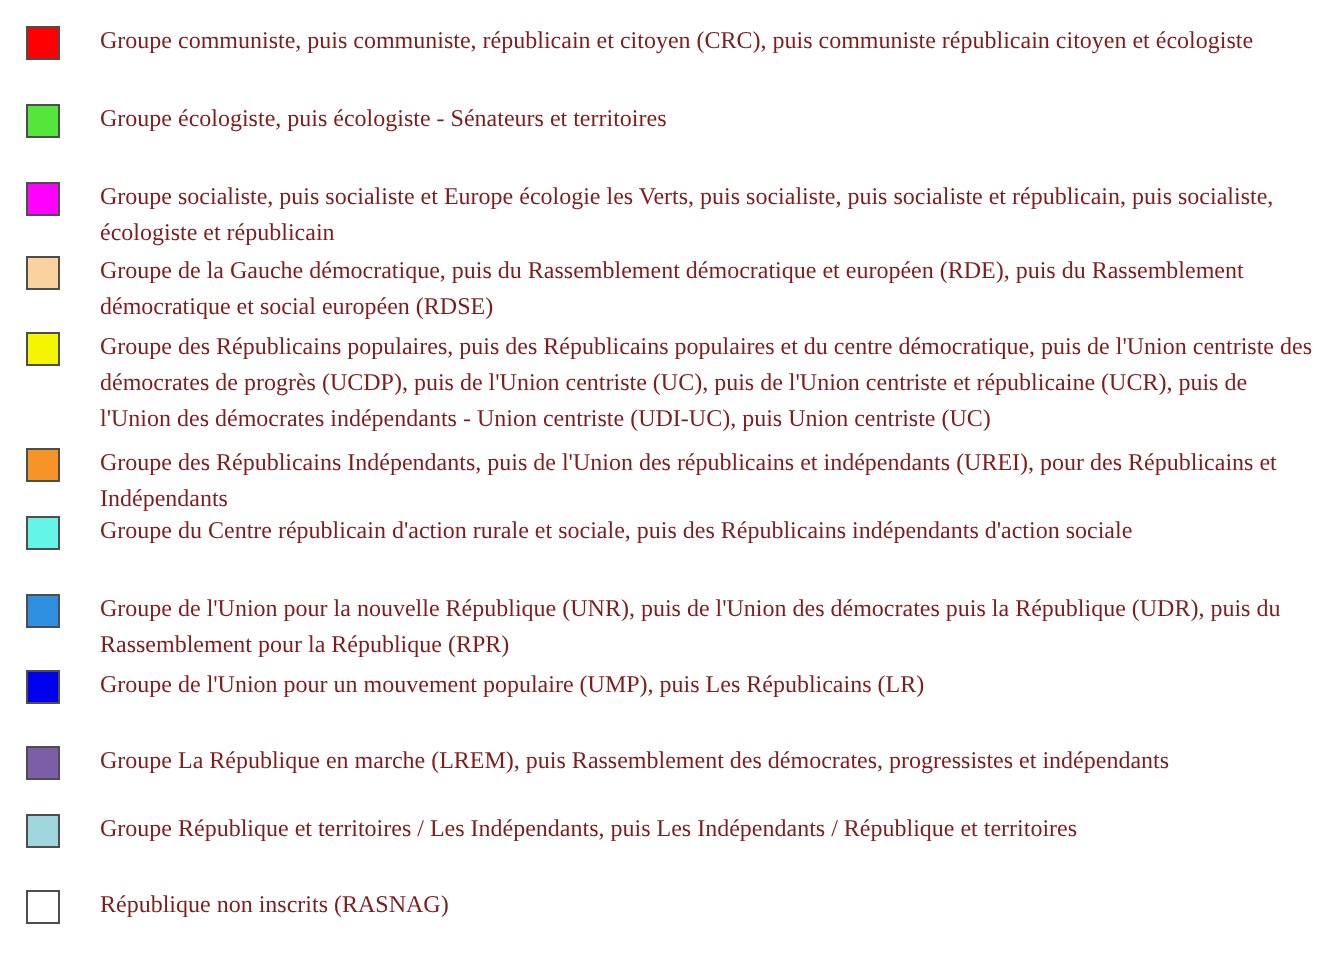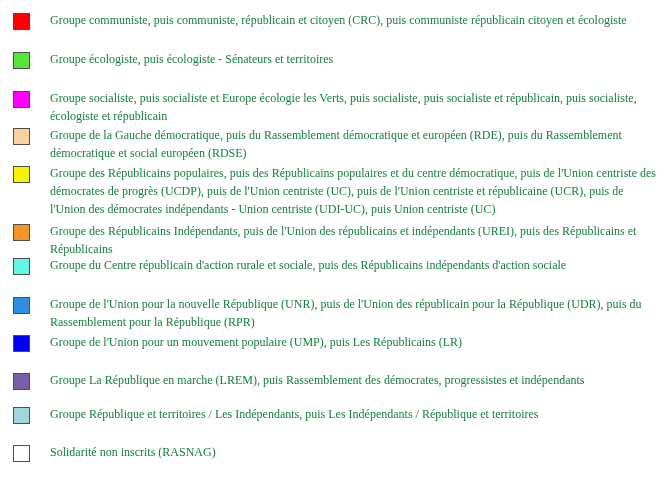--- a/index.html
+++ b/index.html
@@ -7,21 +7,21 @@
     padding: 0;
     background: #ffffff;
   }
   .canvas {
     position: relative;
     width: 667px;
     height: 488px;
     background: #ffffff;
     font-family: "Liberation Serif", "DejaVu Serif", serif;
     font-size: 12px;
-    color: #15803d;
+    color: #7f1d1d;
     overflow: hidden;
   }
   .legend-row {
     position: absolute;
     left: 0;
     width: 667px;
   }
   .swatch {
     position: absolute;
     left: 13px;
@@ -77,46 +77,46 @@
     <span class="label">Groupe de la Gauche démocratique, puis du Rassemblement démocratique et européen (RDE), puis du Rassemblement démocratique et social européen (RDSE)</span>
   </div>
 
   <div class="legend-row row-5">
     <span class="swatch" style="background-color: rgb(245, 245, 0);"></span>
     <span class="label">Groupe des Républicains populaires, puis des Républicains populaires et du centre démocratique, puis de l'Union centriste des démocrates de progrès (UCDP), puis de l'Union centriste (UC), puis de l'Union centriste et républicaine (UCR), puis de l'Union des démocrates indépendants - Union centriste (UDI-UC), puis Union centriste (UC)</span>
   </div>
 
   <div class="legend-row row-6">
     <span class="swatch" style="background-color: rgb(247, 148, 40);"></span>
-    <span class="label">Groupe des Républicains Indépendants, puis de l'Union des républicains et indépendants (UREI), puis des Républicains et Républicains</span>
+    <span class="label">Groupe des Républicains Indépendants, puis de l'Union des républicains et indépendants (UREI), pour des Républicains et Indépendants</span>
   </div>
 
   <div class="legend-row row-7">
     <span class="swatch" style="background-color: rgb(99, 245, 230);"></span>
     <span class="label">Groupe du Centre républicain d'action rurale et sociale, puis des Républicains indépendants d'action sociale</span>
   </div>
 
   <div class="legend-row row-8">
     <span class="swatch" style="background-color: rgb(46, 143, 224);"></span>
-    <span class="label">Groupe de l'Union pour la nouvelle République (UNR), puis de l'Union des républicain pour la République (UDR), puis du Rassemblement pour la République (RPR)</span>
+    <span class="label">Groupe de l'Union pour la nouvelle République (UNR), puis de l'Union des démocrates puis la République (UDR), puis du Rassemblement pour la République (RPR)</span>
   </div>
 
   <div class="legend-row row-9">
     <span class="swatch" style="background-color: rgb(0, 0, 240);"></span>
     <span class="label">Groupe de l'Union pour un mouvement populaire (UMP), puis Les Républicains (LR)</span>
   </div>
 
   <div class="legend-row row-10">
     <span class="swatch" style="background-color: rgb(123, 94, 167);"></span>
     <span class="label">Groupe La République en marche (LREM), puis Rassemblement des démocrates, progressistes et indépendants</span>
   </div>
 
   <div class="legend-row row-11">
     <span class="swatch" style="background-color: rgb(160, 214, 222);"></span>
     <span class="label">Groupe République et territoires / Les Indépendants, puis Les Indépendants / République et territoires</span>
   </div>
 
   <div class="legend-row row-12">
     <span class="swatch" style="background-color: rgb(255, 255, 255);"></span>
-    <span class="label">Solidarité non inscrits (RASNAG)</span>
+    <span class="label">République non inscrits (RASNAG)</span>
   </div>
 
 </div>
 
 </body></html>

